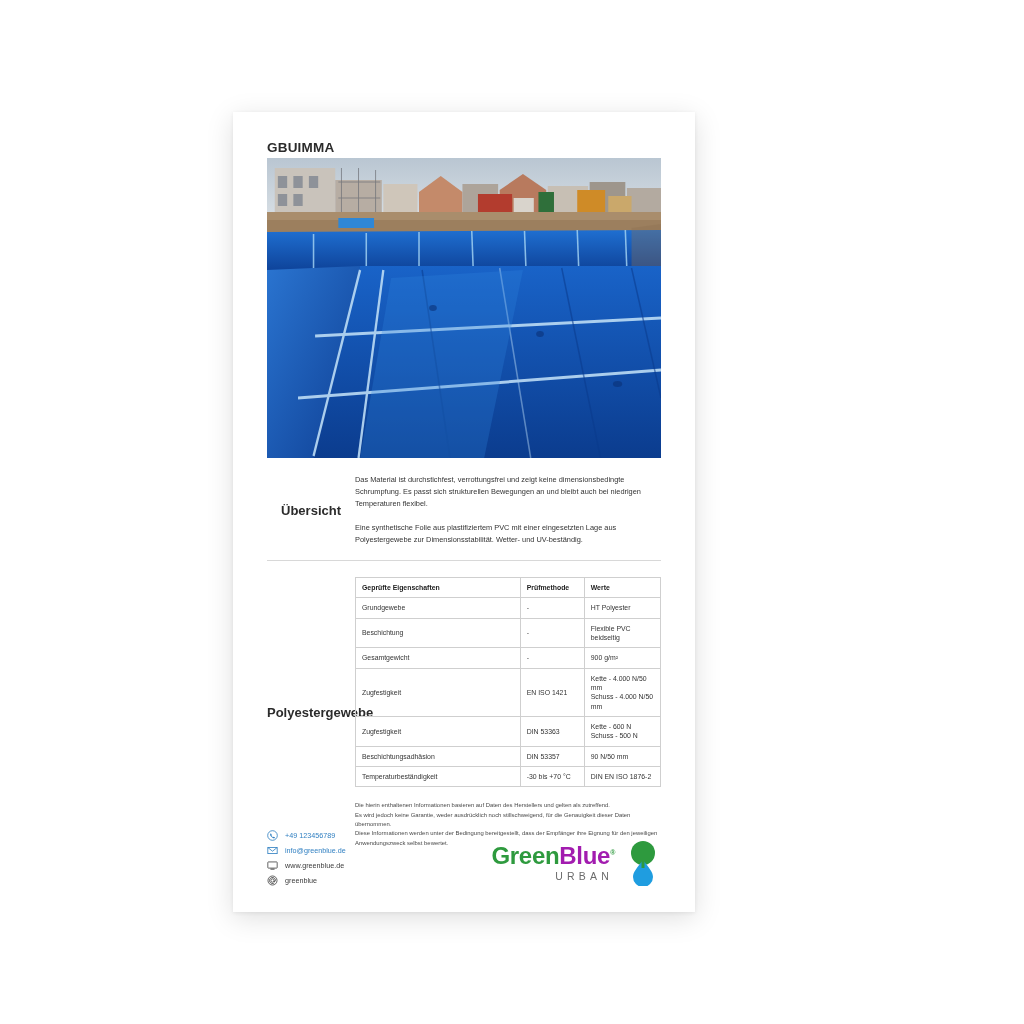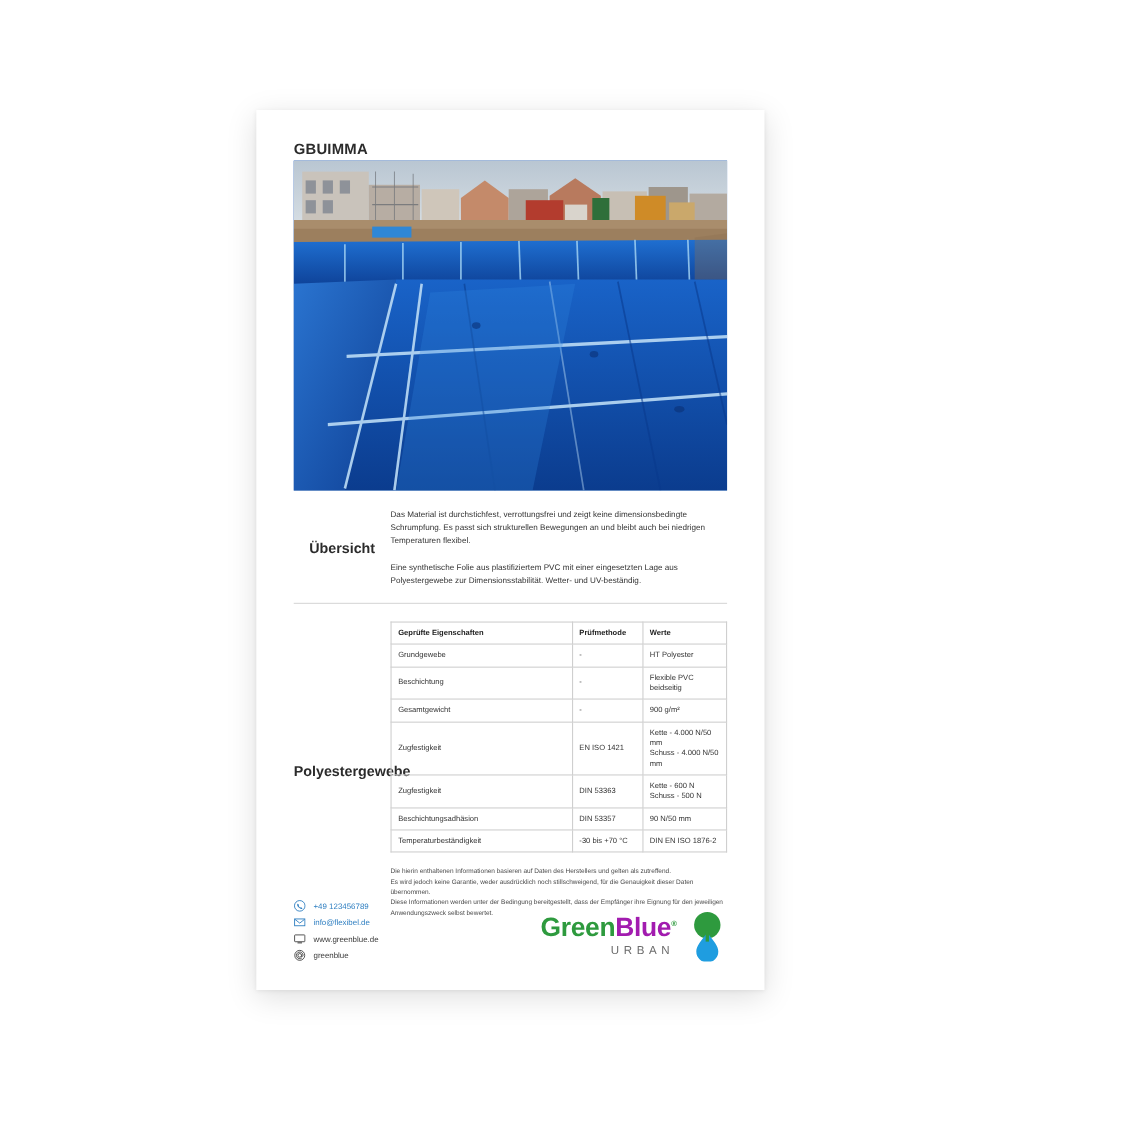--- a/index.html
+++ b/index.html
@@ -14,21 +14,21 @@
     position: relative;
     width: 1024px;
     height: 1024px;
     background: #ffffff;
     overflow: hidden;
   }
   
   .sheet {
     position: absolute;
     left: 233px;
-    top: 100px;
+    top: 112px;
     width: 462px;
     height: 800px;
     background: #ffffff;
     box-shadow: 0 6px 26px rgba(0,0,0,0.13), 0 1px 4px rgba(0,0,0,0.07);
   }
   .sheet-inner {
     position: absolute;
     left: 34px;
     top: 28px;
     right: 34px;
@@ -355,21 +355,21 @@
             </span>
             <span class="c-text">+49 123456789</span>
           </li>
           <li class="contact-row">
             <span class="cicon">
               <svg width="11" height="11" viewBox="0 0 16 16">
                 <rect x="1.2" y="3.5" width="13.6" height="9" fill="none" stroke="#2f7fc1" stroke-width="1.2"></rect>
                 <path d="M1.6 4 L8 9 L14.4 4" fill="none" stroke="#2f7fc1" stroke-width="1.2"></path>
               </svg>
             </span>
-            <span class="c-text">info@flexibel.de</span>
+            <span class="c-text">info@greenblue.de</span>
           </li>
           <li class="contact-row">
             <span class="cicon">
               <svg width="11" height="11" viewBox="0 0 16 16">
                 <rect x="1.2" y="2.8" width="13.6" height="9" rx="0.8" fill="none" stroke="#444" stroke-width="1.2"></rect>
                 <rect x="5" y="12.6" width="6" height="1.4" fill="#444"></rect>
               </svg>
             </span>
             <span class="c-text dark">www.greenblue.de</span>
           </li>

